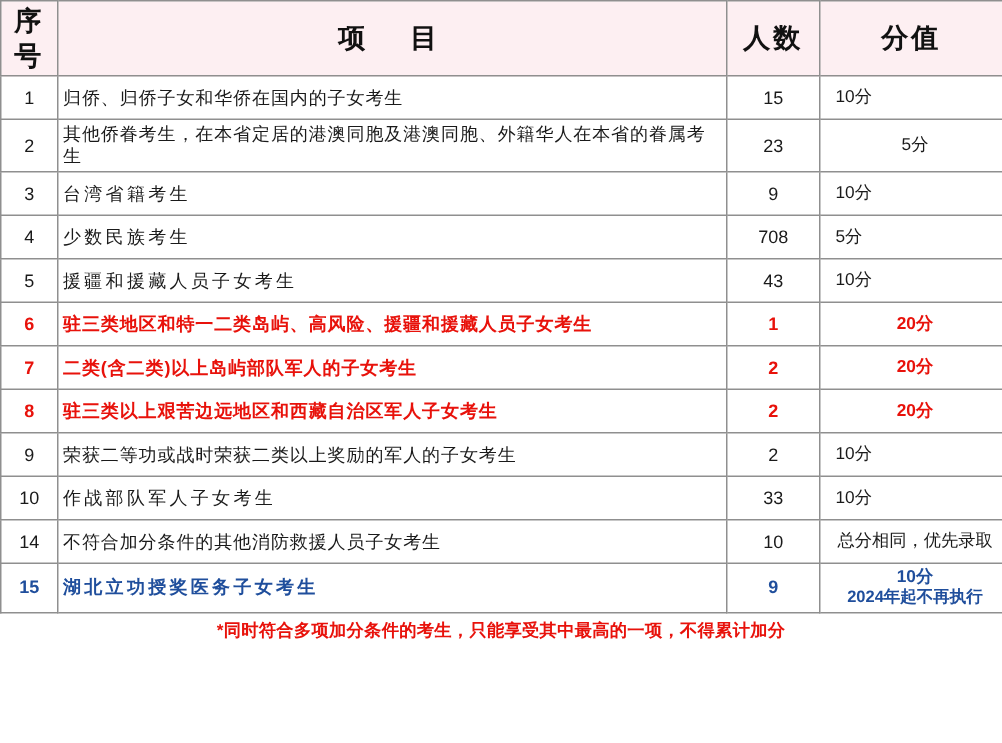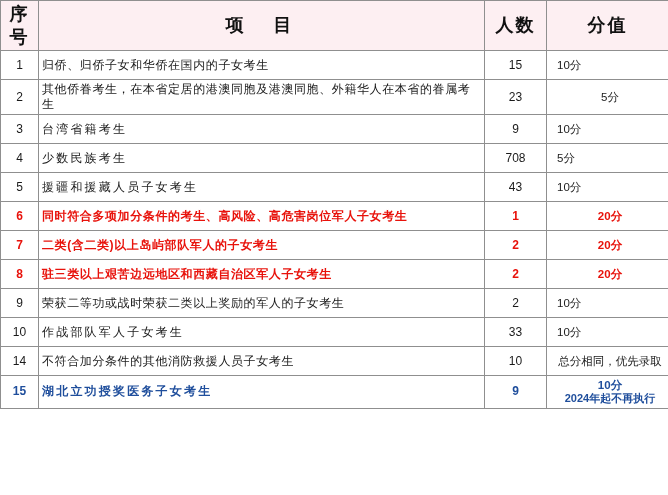--- a/index.html
+++ b/index.html
@@ -138,21 +138,21 @@
           <td class="cell-score left-pad">5分</td>
         </tr>
         <tr>
           <td class="cell-no">5</td>
           <td class="cell-item item-sparse">援疆和援藏人员子女考生</td>
           <td class="cell-num">43</td>
           <td class="cell-score left-pad">10分</td>
         </tr>
         <tr>
           <td class="cell-no red">6</td>
-          <td class="cell-item red item-wide">同时符合多项加分条件的考生、高风险、高危害岗位军人子女考生</td>
+          <td class="cell-item red item-wide">驻三类地区和特一二类岛屿、高风险、援疆和援藏人员子女考生</td>
           <td class="cell-num red">1</td>
           <td class="cell-score red">20分</td>
         </tr>
         <tr>
           <td class="cell-no red">7</td>
           <td class="cell-item red item-wide">二类(含二类)以上岛屿部队军人的子女考生</td>
           <td class="cell-num red">2</td>
           <td class="cell-score red">20分</td>
         </tr>
         <tr>
@@ -183,13 +183,14 @@
           <td class="cell-no blue">15</td>
           <td class="cell-item blue item-sparse">湖北立功授奖医务子女考生</td>
           <td class="cell-num blue">9</td>
           <td class="cell-score blue">
             <span style="display: block;">10分</span>
             <span class="blue-small">2024年起不再执行</span>
           </td>
         </tr>
       </tbody>
   </table>
+  <div class="footnote">*同时符合多项加分条件的考生，只能享受其中最高的一项，不得累计加分</div>
 </div>
 
 </body></html>

